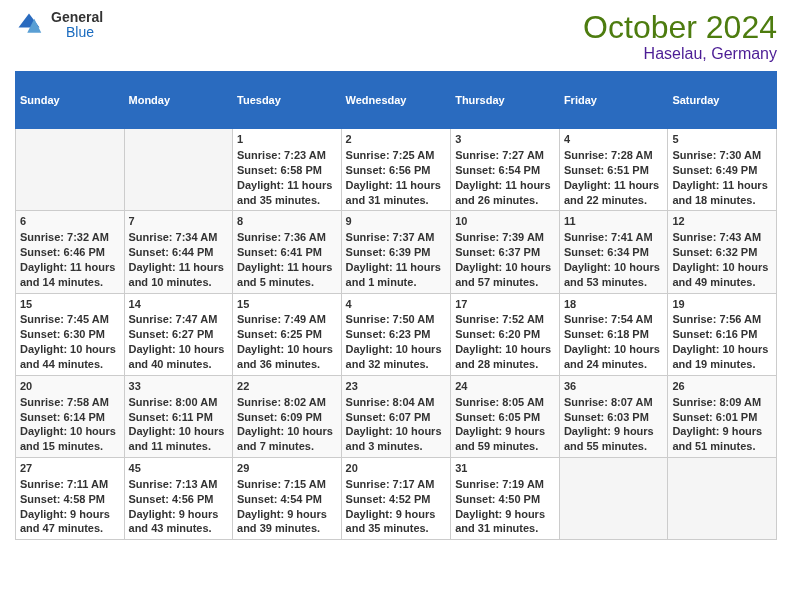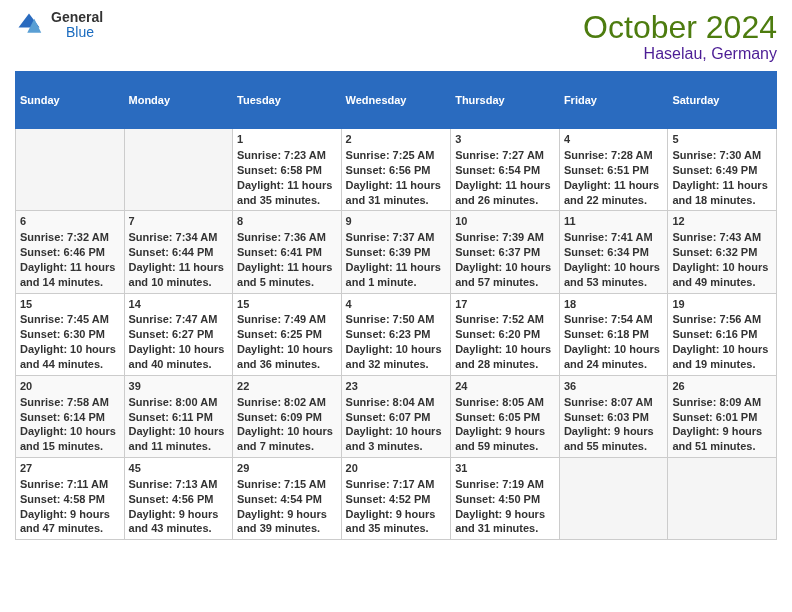--- a/index.html
+++ b/index.html
@@ -222,21 +222,21 @@
             <span class="day-num">19</span>
             <div class="day-info">Sunrise: 7:56 AM<br>Sunset: 6:16 PM<br>Daylight: 10 hours and 19 minutes.</div>
           </td>
         </tr>
         <tr>
           <td>
             <span class="day-num">20</span>
             <div class="day-info">Sunrise: 7:58 AM<br>Sunset: 6:14 PM<br>Daylight: 10 hours and 15 minutes.</div>
           </td>
           <td>
-            <span class="day-num">39</span>
+            <span class="day-num">33</span>
             <div class="day-info">Sunrise: 8:00 AM<br>Sunset: 6:11 PM<br>Daylight: 10 hours and 11 minutes.</div>
           </td>
           <td>
             <span class="day-num">22</span>
             <div class="day-info">Sunrise: 8:02 AM<br>Sunset: 6:09 PM<br>Daylight: 10 hours and 7 minutes.</div>
           </td>
           <td>
             <span class="day-num">23</span>
             <div class="day-info">Sunrise: 8:04 AM<br>Sunset: 6:07 PM<br>Daylight: 10 hours and 3 minutes.</div>
           </td>

